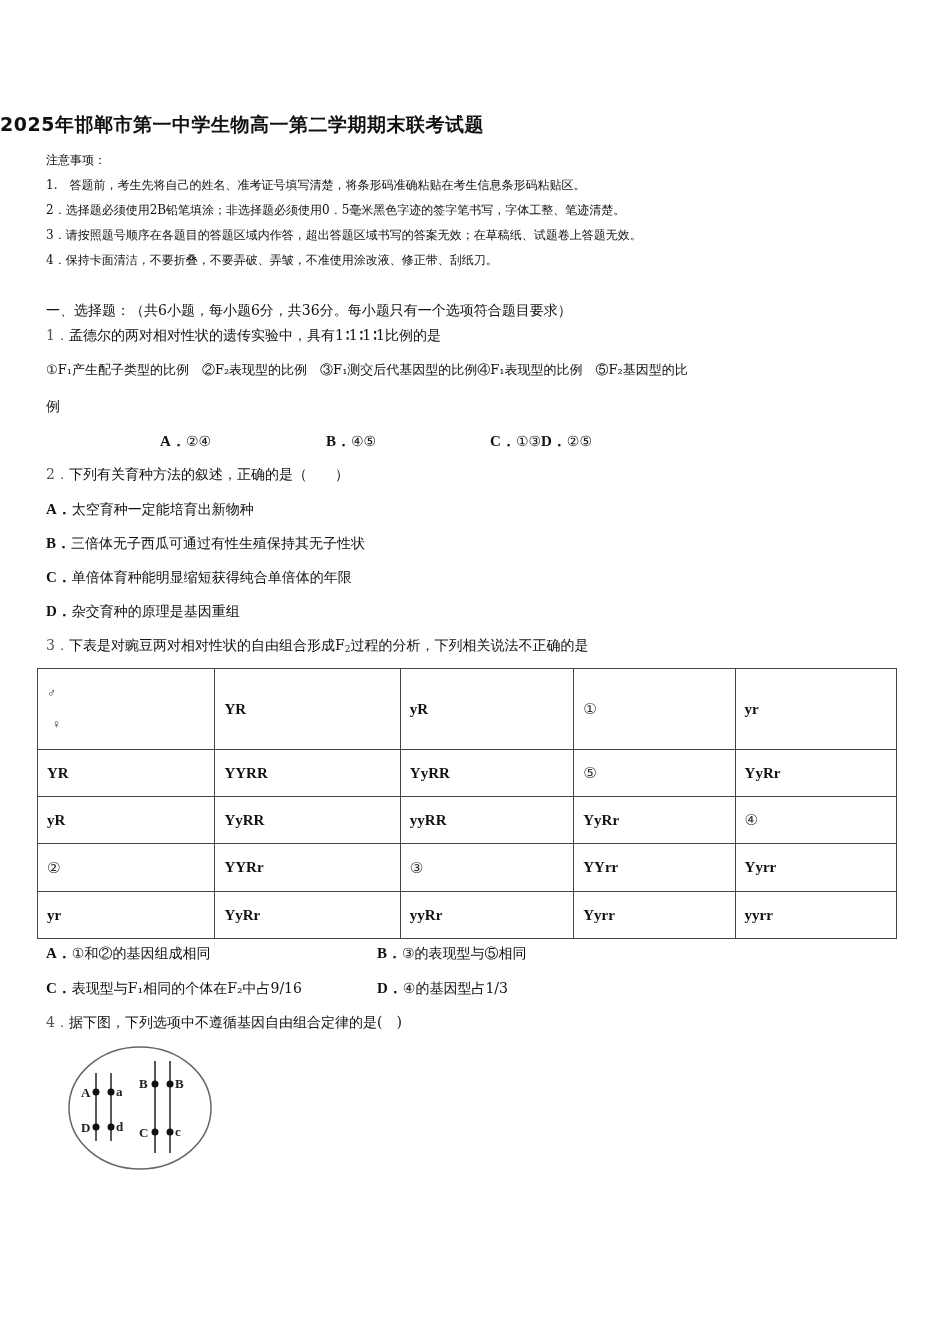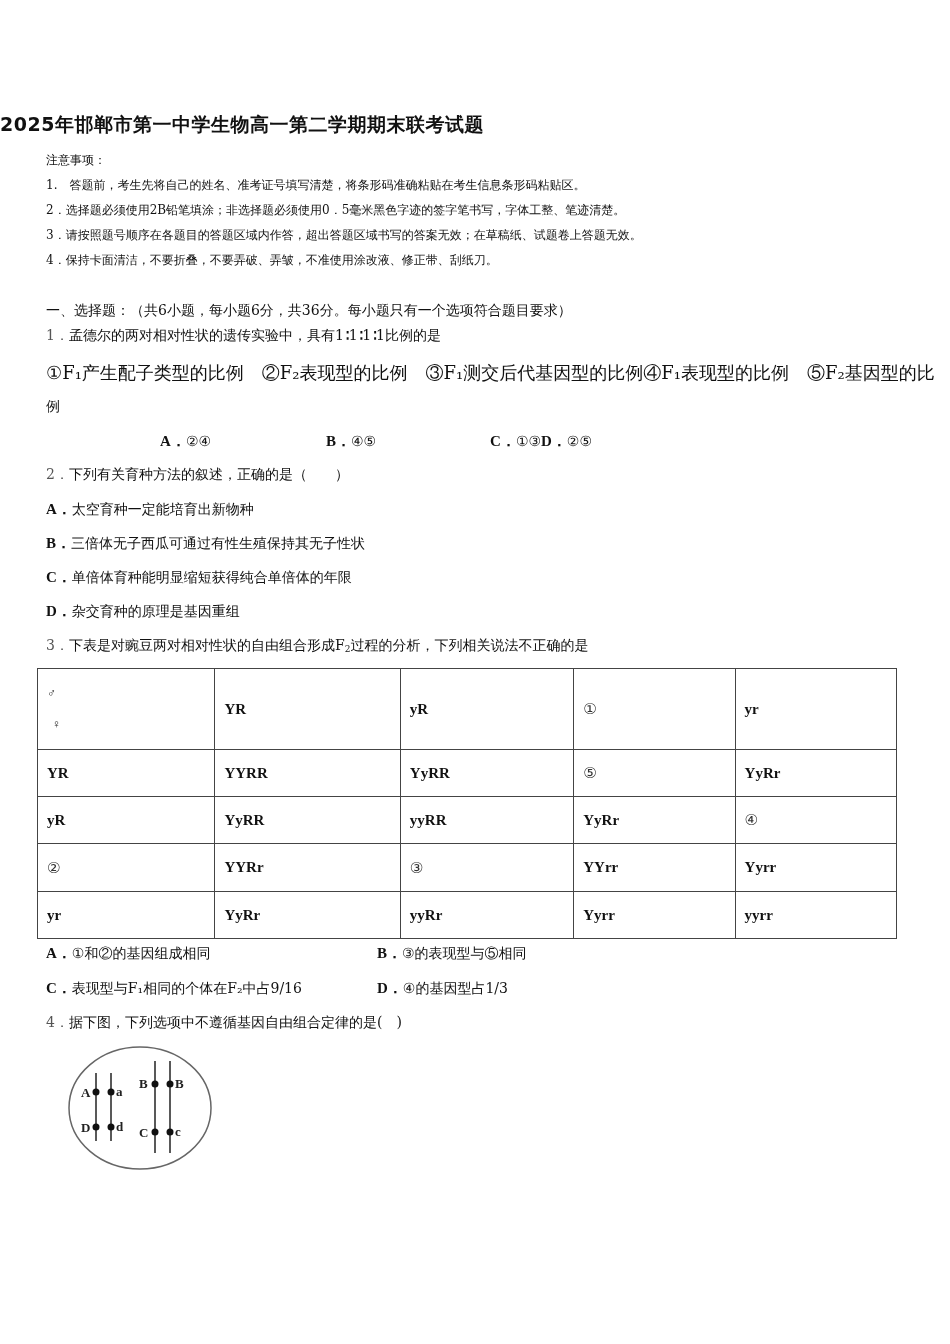--- a/index.html
+++ b/index.html
@@ -26,21 +26,21 @@
 <div class="line notice" style="top:177px">1.　答题前，考生先将自己的姓名、准考证号填写清楚，将条形码准确粘贴在考生信息条形码粘贴区。</div>
 <div class="line notice" style="top:202px">2．选择题必须使用2B铅笔填涂；非选择题必须使用0．5毫米黑色字迹的签字笔书写，字体工整、笔迹清楚。</div>
 <div class="line notice" style="top:227px">3．请按照题号顺序在各题目的答题区域内作答，超出答题区域书写的答案无效；在草稿纸、试题卷上答题无效。</div>
 <div class="line notice" style="top:252px">4．保持卡面清洁，不要折叠，不要弄破、弄皱，不准使用涂改液、修正带、刮纸刀。</div>
 
 <div class="line" style="top:302px">一、选择题：（共6小题，每小题6分，共36分。每小题只有一个选项符合题目要求）</div>
 
 <div class="line" style="top:327px">
   <span class="q-num">1．</span><span>孟德尔的两对相对性状的遗传实验中，具有1∶1∶1∶1比例的是</span>
 </div>
-<div class="line" style="top:361px; font-size:18px">①F₁产生配子类型的比例　②F₂表现型的比例　③F₁测交后代基因型的比例④F₁表现型的比例　⑤F₂基因型的比</div>
+<div class="line" style="top:361px; font-size:13px">①F₁产生配子类型的比例　②F₂表现型的比例　③F₁测交后代基因型的比例④F₁表现型的比例　⑤F₂基因型的比</div>
 <div class="line" style="top:398px">例</div>
 <div class="line opt-row" style="top:432px">
   <span style="width:165px"><span class="opt-letter">A．</span><span>②④</span></span><span style="width:165px"><span class="opt-letter">B．</span><span>④⑤</span></span><span style="width:165px"><span class="opt-letter">C．</span><span>①③</span></span><span><span class="opt-letter">D．</span><span>②⑤</span></span>
 </div>
 
 <div class="line" style="top:466px">
   <span class="q-num">2．</span><span>下列有关育种方法的叙述，正确的是（　　）</span>
 </div>
 <div class="line" style="top:500px"><span class="opt-letter">A．</span><span>太空育种一定能培育出新物种</span></div>
 <div class="line" style="top:534px"><span class="opt-letter">B．</span><span>三倍体无子西瓜可通过有性生殖保持其无子性状</span></div>

